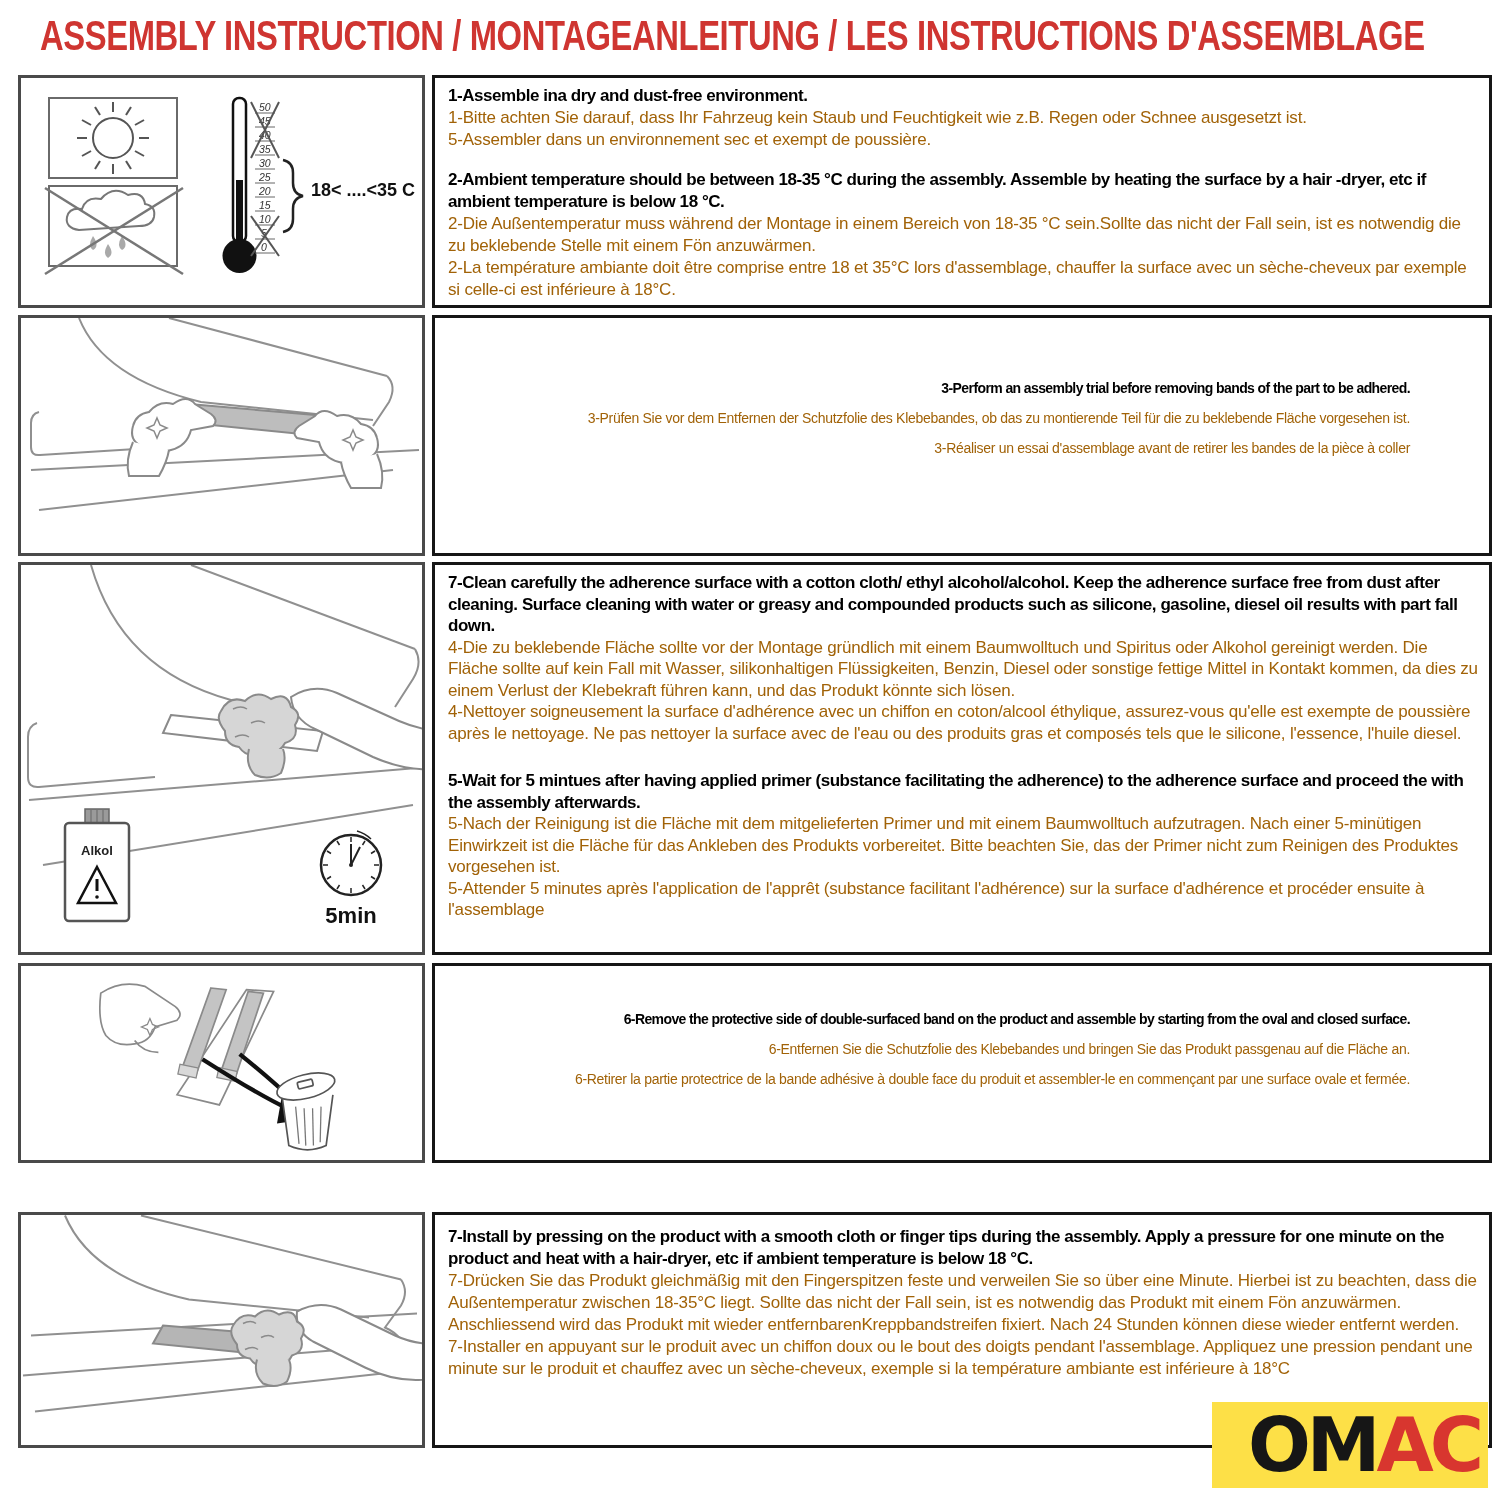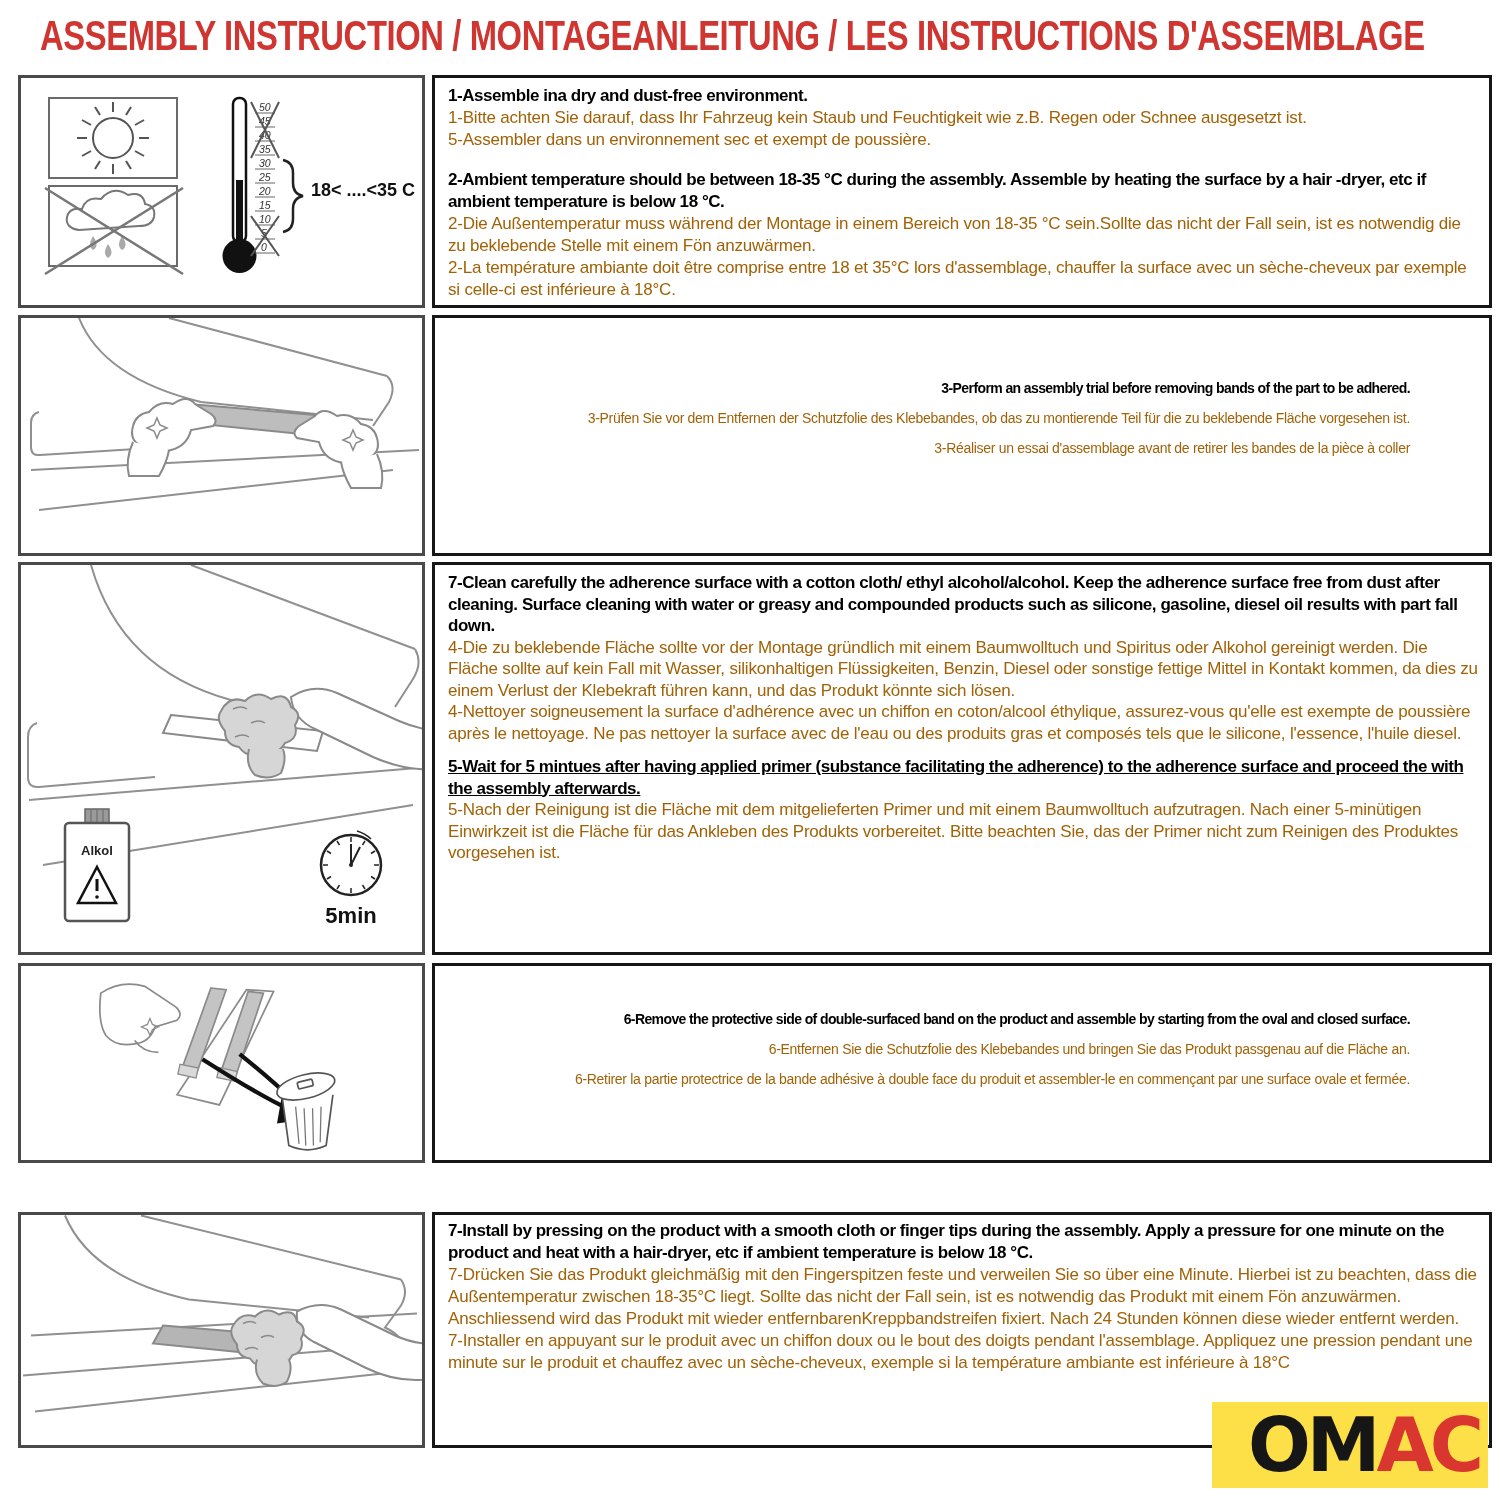--- a/index.html
+++ b/index.html
@@ -22,29 +22,29 @@
     position:absolute; left:432px; width:1060px; height:100%;
     border:3px solid #161616; background:#fff;
   }
   .paragraphs { padding:7px 10px 0 13px; }
 
   .para { font-size:17px; line-height:22px; color:#a16207; letter-spacing:-0.2px; }
   .para.bold { font-weight:bold; color:#000; letter-spacing:-0.45px; }
   .para.gap { margin-top:18px; }
 
   .dense .para { line-height:21.5px; }
-  .dense .para.gap { margin-top:12px;text-decoration:underline; }
+  .dense .para.gap { margin-top:26px; }
 
   .large .paragraphs { max-width:985px; }
   .large .para { font-size:14px; line-height:30px; letter-spacing:-0.3px;text-align:right; }
   .large .para.bold { letter-spacing:-0.6px; }
 
   .pad-xl .paragraphs { padding-top:55px; }
   .pad-md .paragraphs { padding-top:38px; }
-  .pad-sm .paragraphs { padding-top:5px; }
+  .pad-sm .paragraphs { padding-top:11px; }
 
   .logo-panel {
     position:absolute; left:1212px; top:1402px; width:276px; height:86px;
     background:#fde047; display:flex; align-items:center; justify-content:flex-end;
   }
   .logo-text {
     font-family:"DejaVu Sans", sans-serif;
     font-size:74px; font-weight:900; letter-spacing:-4px; line-height:1;
     padding-right:8px;
   }
@@ -228,20 +228,21 @@
         </g>
       </svg>
     </div>
     <div class="textbox">
       <div class="paragraphs">
           <p class="para bold">7-Clean carefully the adherence surface with a cotton cloth/ ethyl alcohol/alcohol. Keep the adherence surface free from dust after cleaning. Surface cleaning with water or greasy and compounded products such as silicone, gasoline, diesel oil results with part fall down.</p>
           <p class="para">4-Die zu beklebende Fläche sollte vor der Montage gründlich mit einem Baumwolltuch und Spiritus oder Alkohol gereinigt werden. Die Fläche sollte auf kein Fall mit Wasser, silikonhaltigen Flüssigkeiten, Benzin, Diesel oder sonstige fettige Mittel in Kontakt kommen, da dies zu einem Verlust der Klebekraft führen kann, und das Produkt könnte sich lösen.</p>
           <p class="para">4-Nettoyer soigneusement la surface d'adhérence avec un chiffon en coton/alcool éthylique, assurez-vous qu'elle est exempte de poussière après le nettoyage. Ne pas nettoyer la surface avec de l'eau ou des produits gras et composés tels que le silicone, l'essence, l'huile diesel.</p>
           <p class="para bold gap">5-Wait for 5 mintues after having applied primer (substance facilitating the adherence) to the adherence surface and proceed the with the assembly afterwards.</p>
           <p class="para">5-Nach der Reinigung ist die Fläche mit dem mitgelieferten Primer und mit einem Baumwolltuch aufzutragen. Nach einer 5-minütigen Einwirkzeit ist die Fläche für das Ankleben des Produkts vorbereitet. Bitte beachten Sie, das der Primer nicht zum Reinigen des Produktes vorgesehen ist.</p>
+          <p class="para">5-Attender 5 minutes après l'application de l'apprêt (substance facilitant l'adhérence) sur la surface d'adhérence et procéder ensuite à l'assemblage</p>
         </div>
     </div>
   </div>
 
   <div class="row large pad-md" style="top:963px;height:200px;">
     <div class="imgbox">
       <svg viewBox="0 0 401 229">
         <g stroke="#8a8a8a" stroke-width="2" fill="none">
           <path d="M148,152 L230,28 L262,30 L198,164 Z"></path>
         </g>

